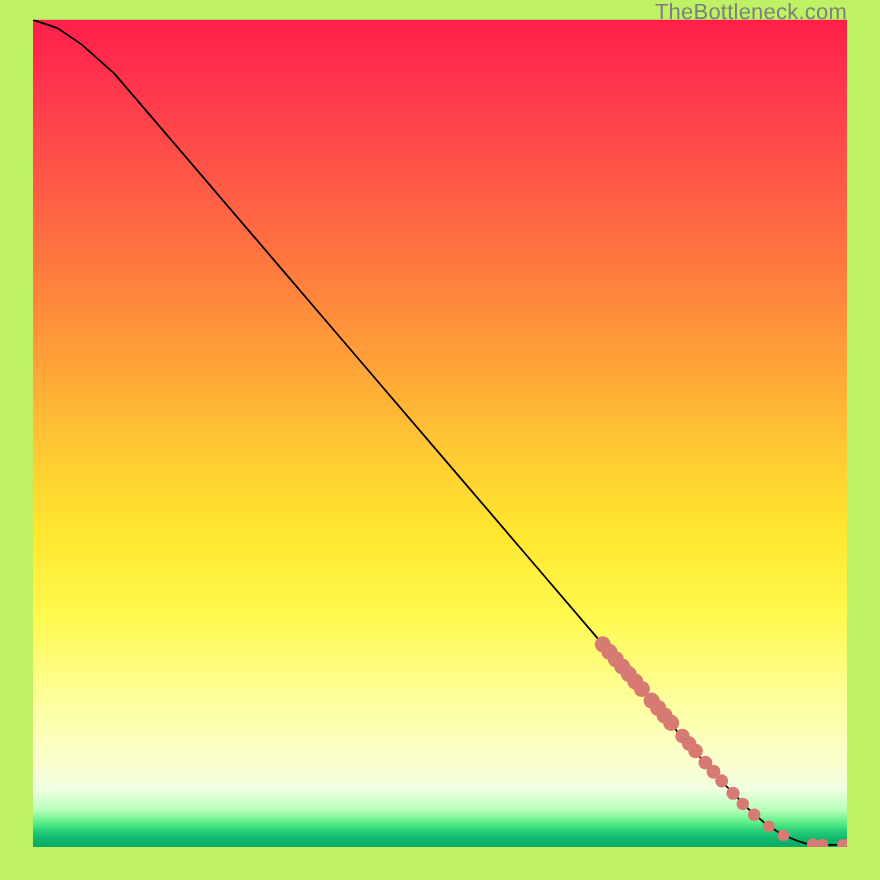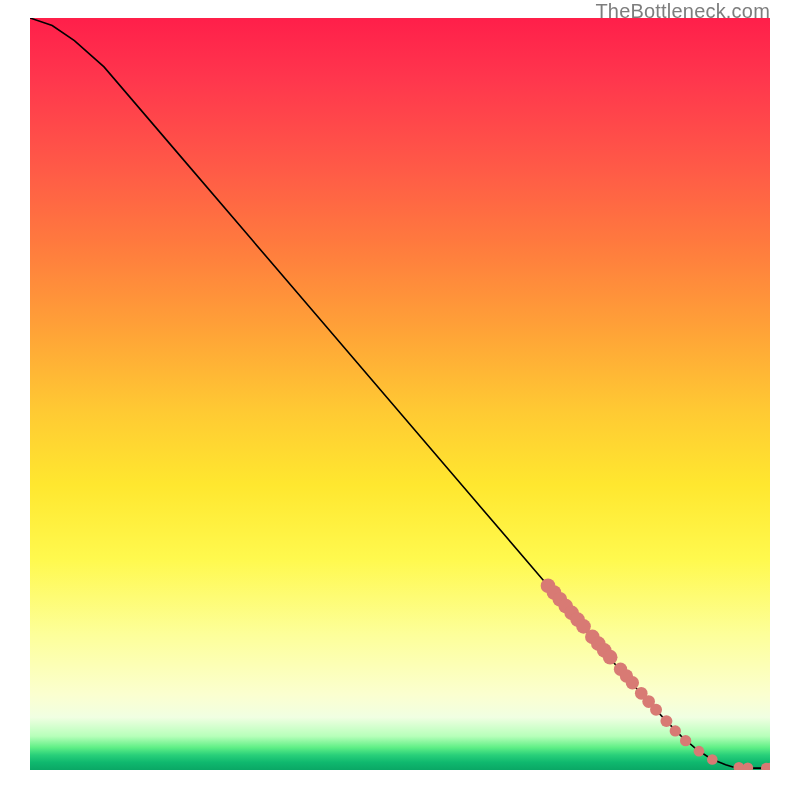--- a/index.html
+++ b/index.html
@@ -8,21 +8,21 @@
     width: 800px;
     height: 800px;
     background: #000;
     overflow: hidden;
     font-family: Arial, Helvetica, sans-serif;
   }
   .stage {
     position: relative;
     width: 800px;
     height: 800px;
-    background: #ffffff;
+    background: #bef264;
   }
   .plot {
     position: absolute;
     left: 30px;
     top: 18px;
     width: 740px;
     height: 752px;
     
     background: linear-gradient(
       to bottom,

